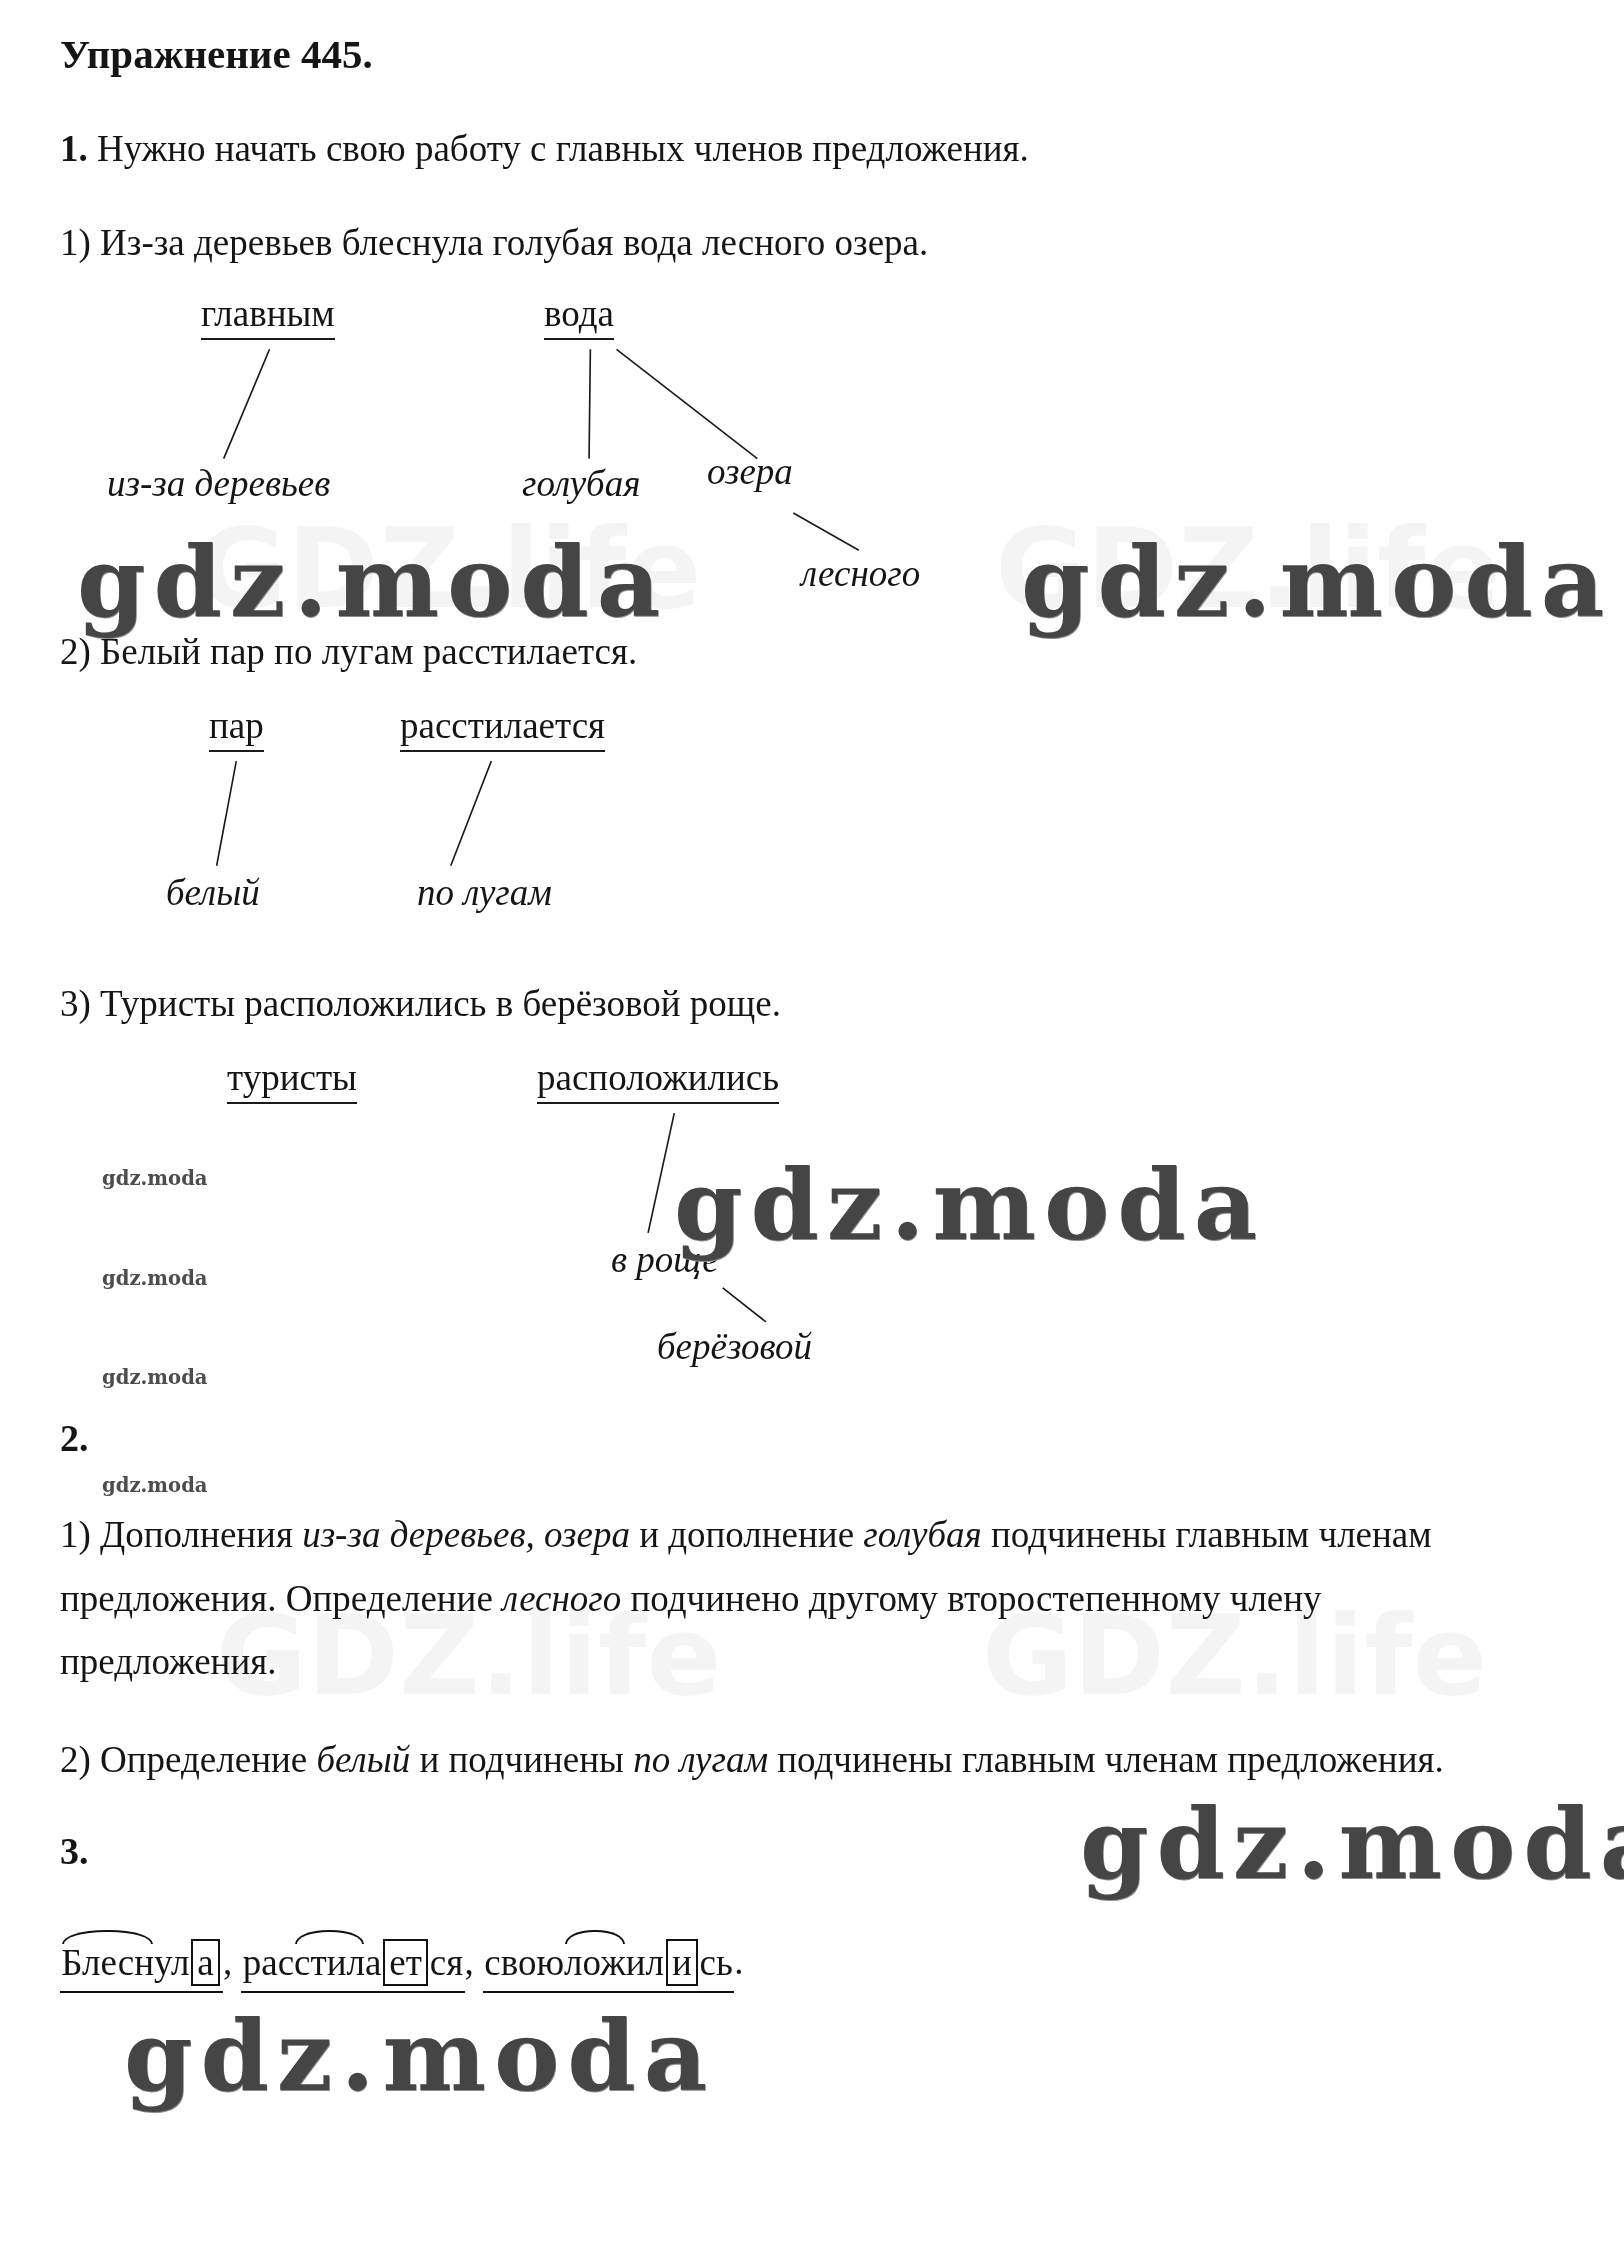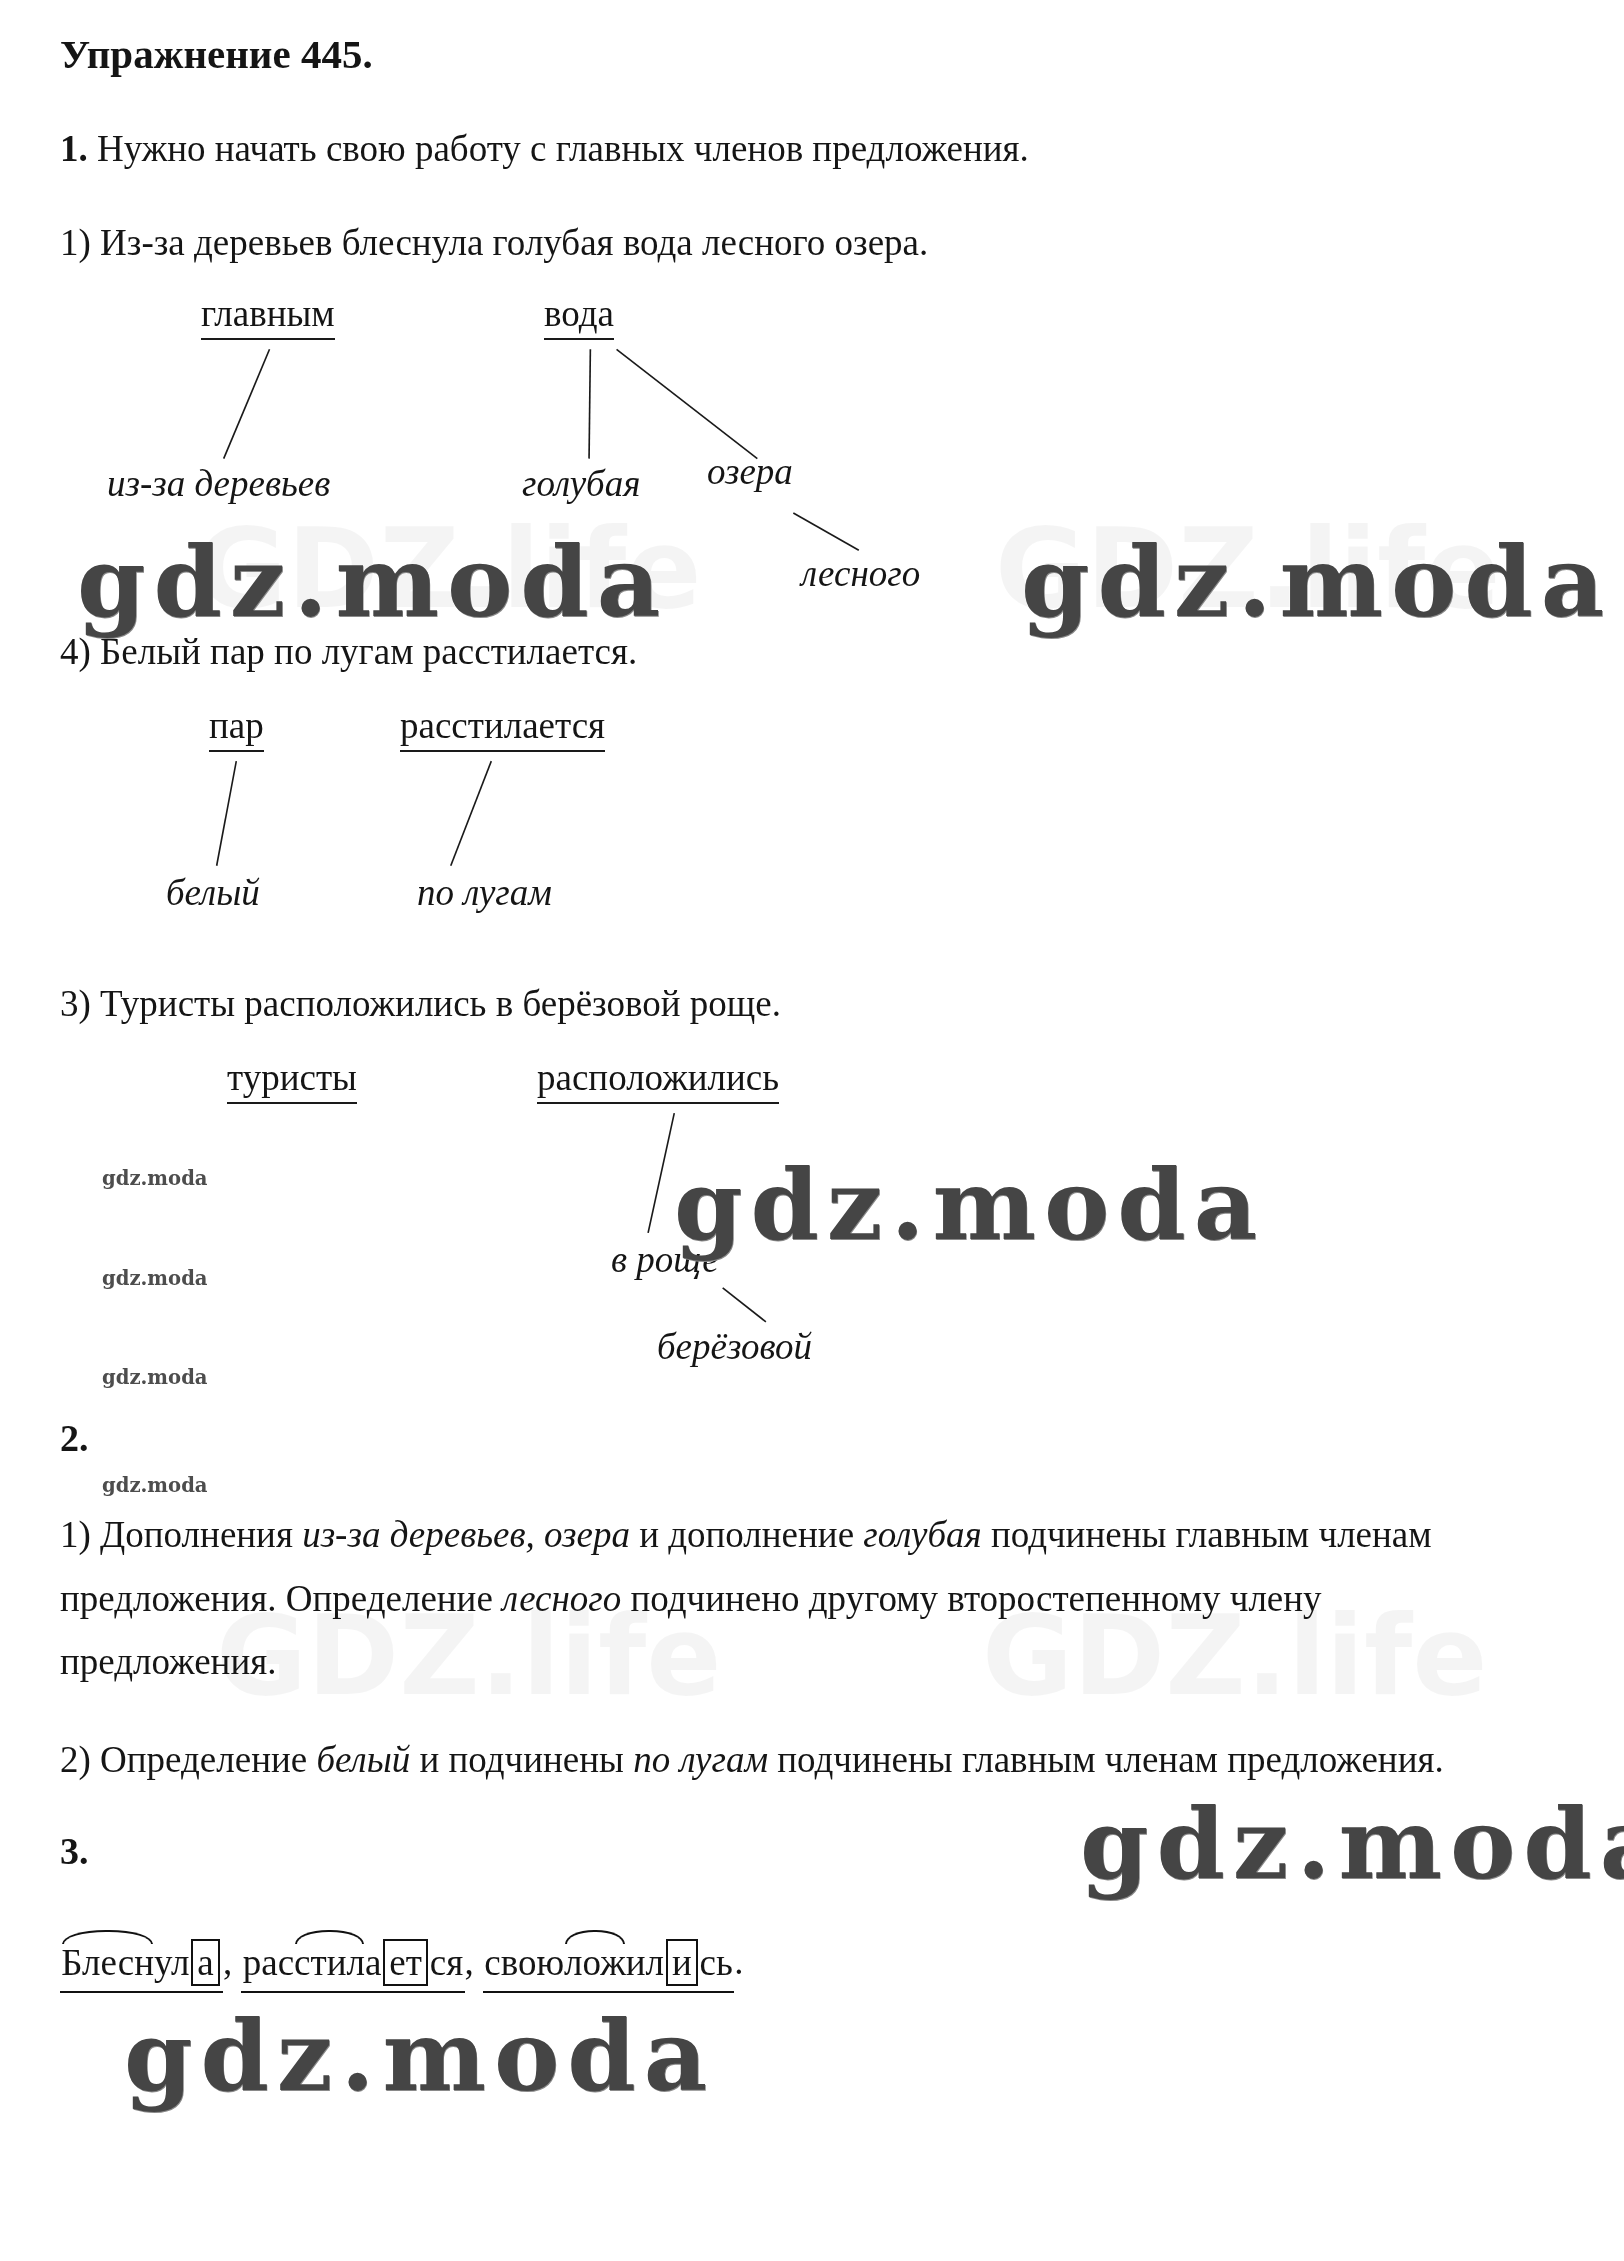--- a/index.html
+++ b/index.html
@@ -125,21 +125,21 @@
         <line x1="1120" y1="345" x2="1220" y2="402" stroke="#1a1a1a" stroke-width="2.5"></line>
       </svg>
       <span class="tword tmain" style="left:141px; top:5.2px;">главным</span>
       <span class="tword tmain" style="left:484px; top:5.2px;">вода</span>
       <span class="tword tdep" style="left:47px;  top:175px;">из-за деревьев</span>
       <span class="tword tdep" style="left:462px; top:175px;">голубая</span>
       <span class="tword tdep" style="left:647px; top:163px;">озера</span>
       <span class="tword tdep" style="left:741px; top:265px;">лесного</span>
     </div>
 
-    <p class="para sent" style="margin-top:15.7px;">4) Белый пар по лугам расстилается.</p>
+    <p class="para sent" style="margin-top:15.7px;">2) Белый пар по лугам расстилается.</p>
 
     <div class="tree tree-2">
       <svg width="1504" height="255" viewBox="0 0 2297 390">
         <line x1="268" y1="95" x2="238" y2="255" stroke="#1a1a1a" stroke-width="2.5"></line>
         <line x1="658" y1="95" x2="596" y2="255" stroke="#1a1a1a" stroke-width="2.5"></line>
       </svg>
       <span class="tword tmain" style="left:149px; top:5.2px;">пар</span>
       <span class="tword tmain" style="left:340px; top:5.2px;">расстилается</span>
       <span class="tword tdep" style="left:106px; top:172px;">белый</span>
       <span class="tword tdep" style="left:357px; top:172px;">по лугам</span>

